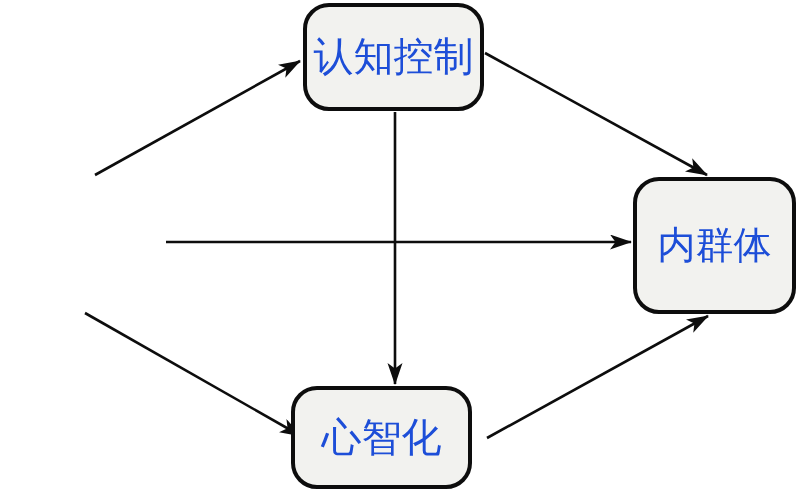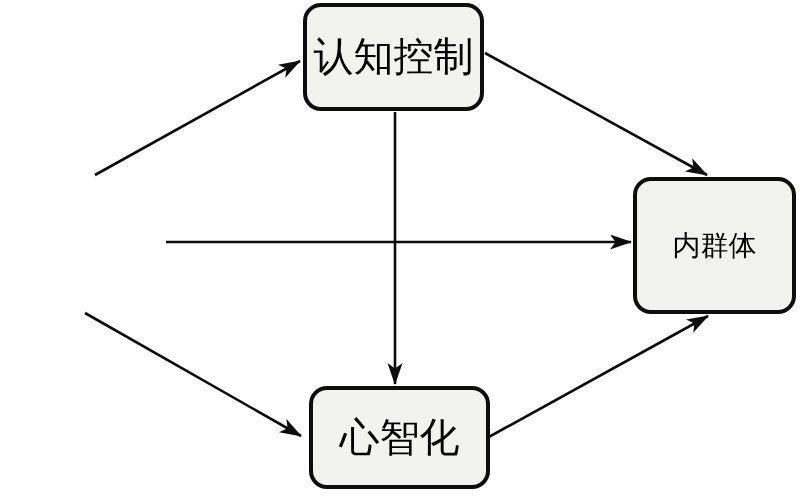--- a/index.html
+++ b/index.html
@@ -20,59 +20,59 @@
     left: 0;
     top: 0;
     width: 800px;
     height: 497px;
   }
   .node {
     position: absolute;
     box-sizing: border-box;
     background: #f2f2ef;
     border: 4px solid #0d0d0d;
-    border-radius: 18px;
+    border-radius: 26px;
     display: flex;
     align-items: center;
     justify-content: center;
     text-align: center;
-    color: #000000;
+    color: #1d4ed8;
     font-family: Liberation Serif, serif;
   }
   .node .label {
     font-size: 40px;
     line-height: 1.2;
     white-space: nowrap;
   }
   .node-age {
     left: 3px;
     top: 175px;
     width: 163px;
     height: 138px;
   }
   .node-cognitive-control {
     left: 303px;
     top: 3px;
     width: 181px;
     height: 108px;
   }
   .node-mentalizing {
-    left: 309px;
+    left: 291px;
     top: 386px;
     width: 181px;
     height: 103px;
   }
   .node-ingroup-favoritism {
     left: 633px;
     top: 177px;
     width: 163px;
     height: 137px;
   }
   .node-ingroup-favoritism .label {
-    font-size: 28px;
+    font-size: 38px;
     line-height: 1.26;
   }
   .label .line {
     display: block;
   }
 </style>
 </head>
 <body>
 
 <div class="canvas">

